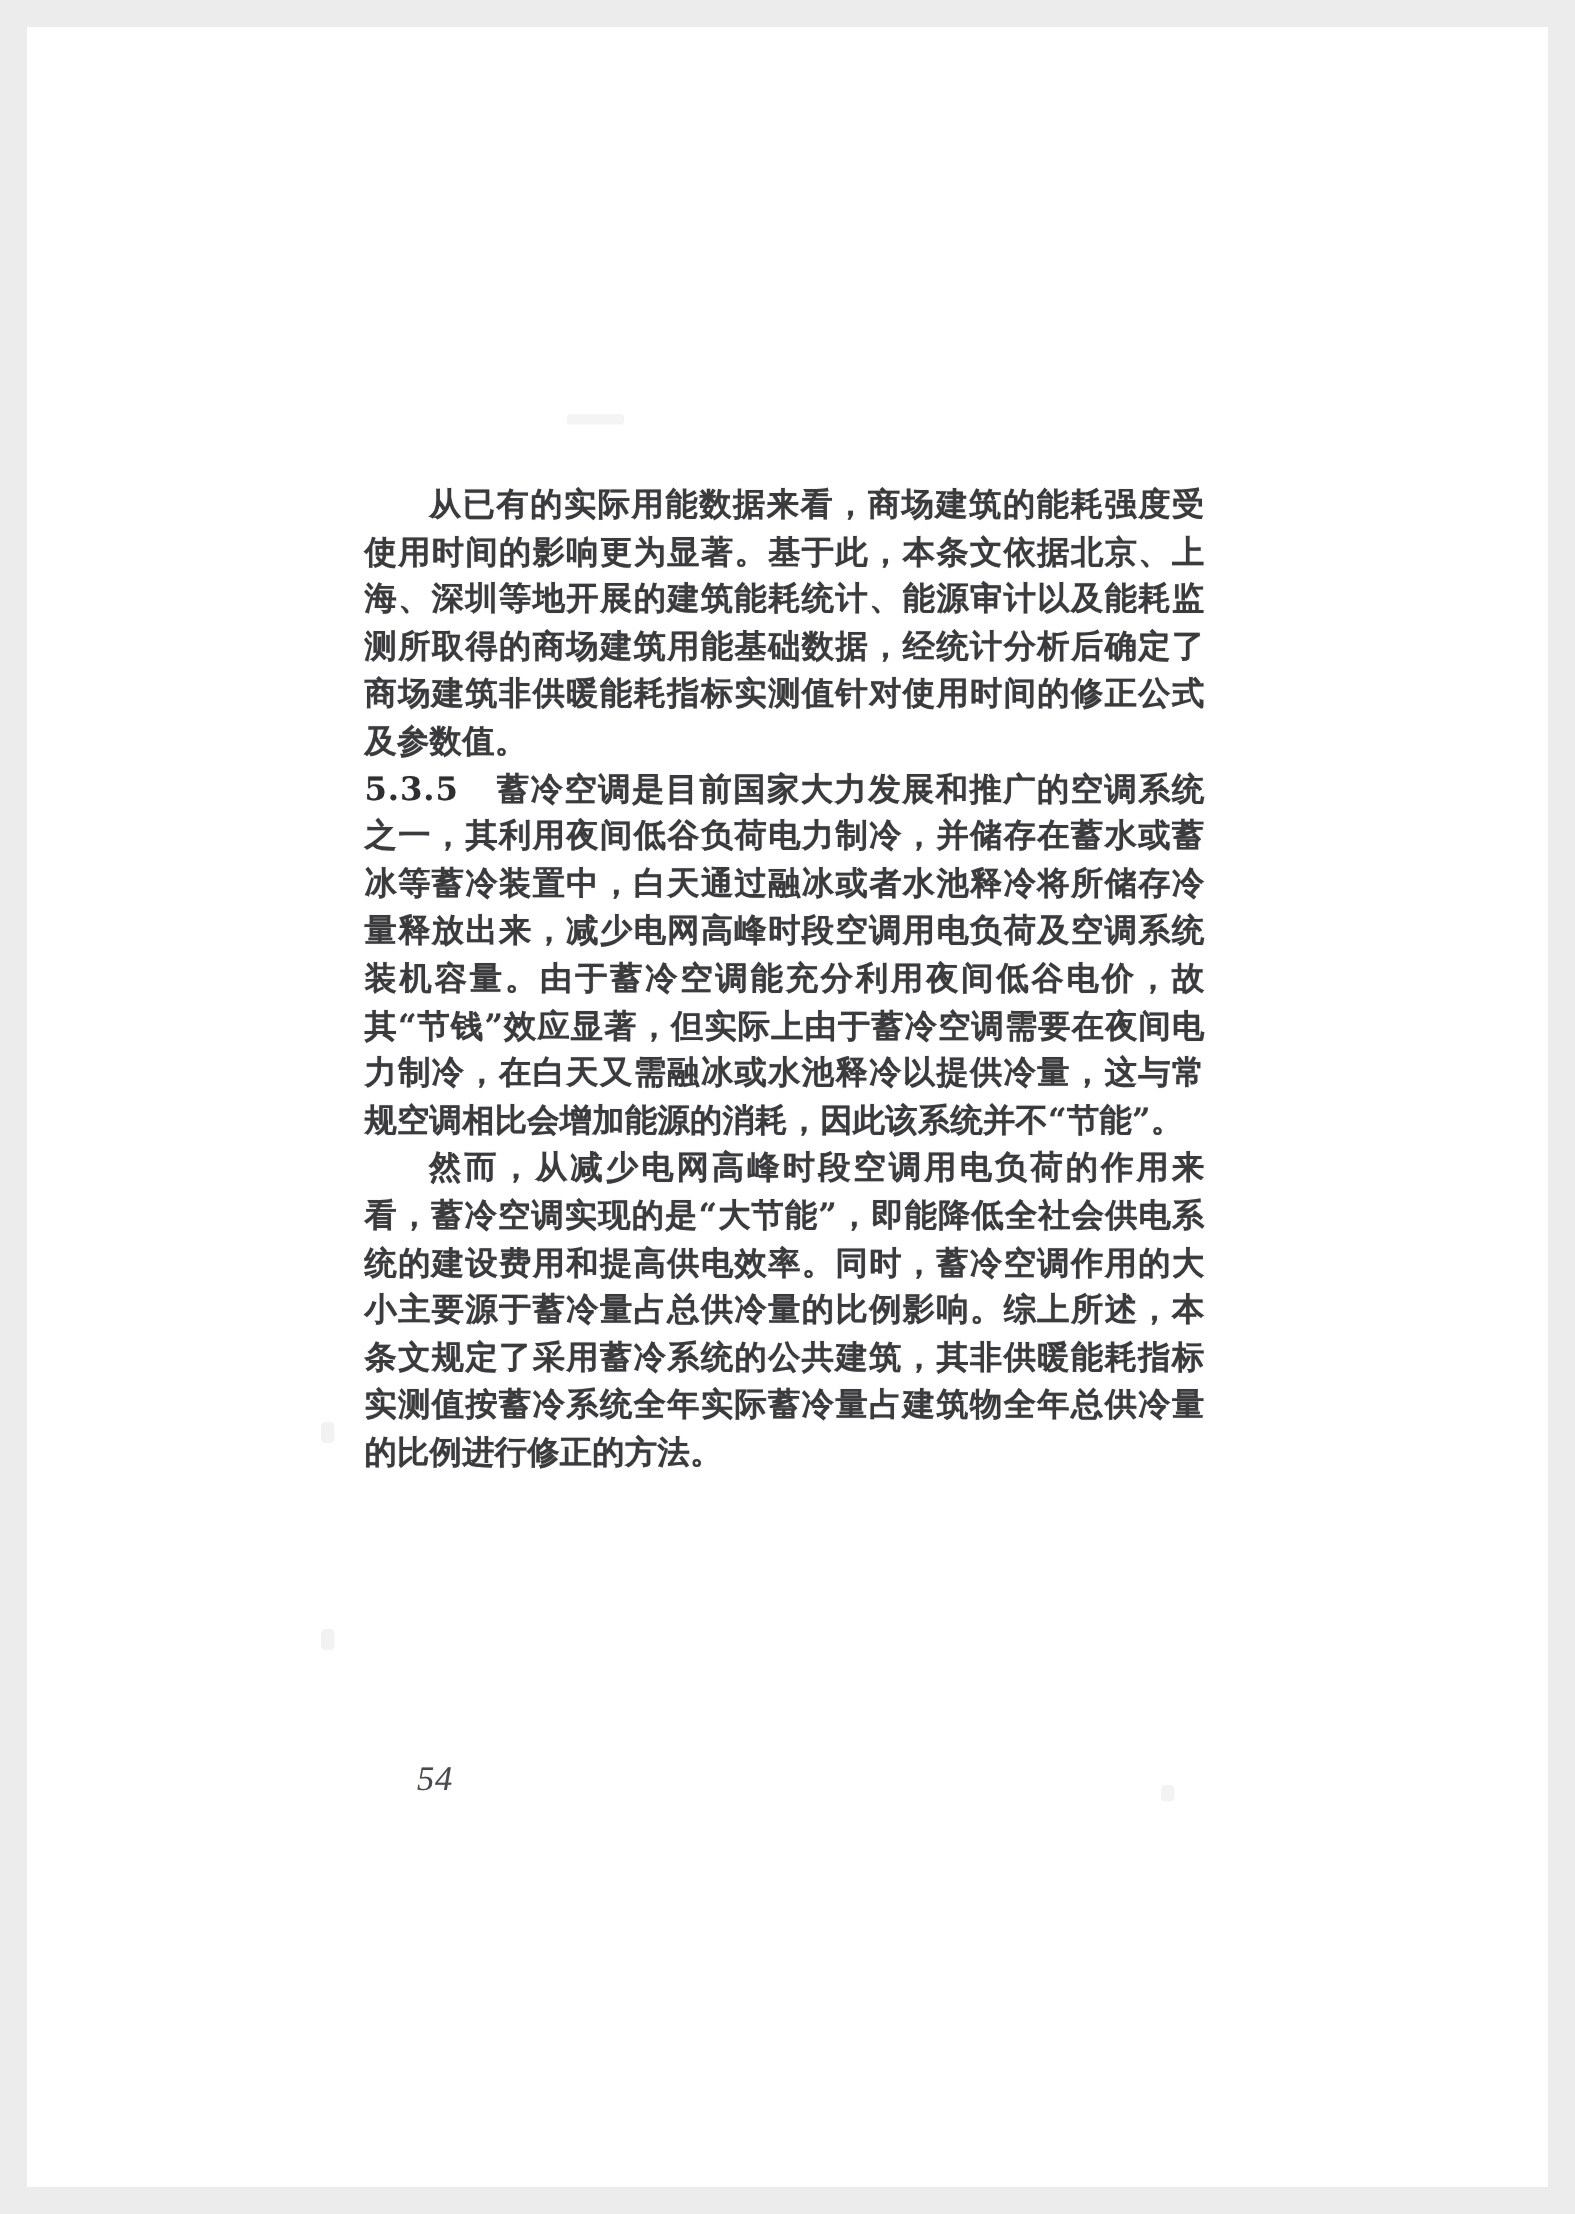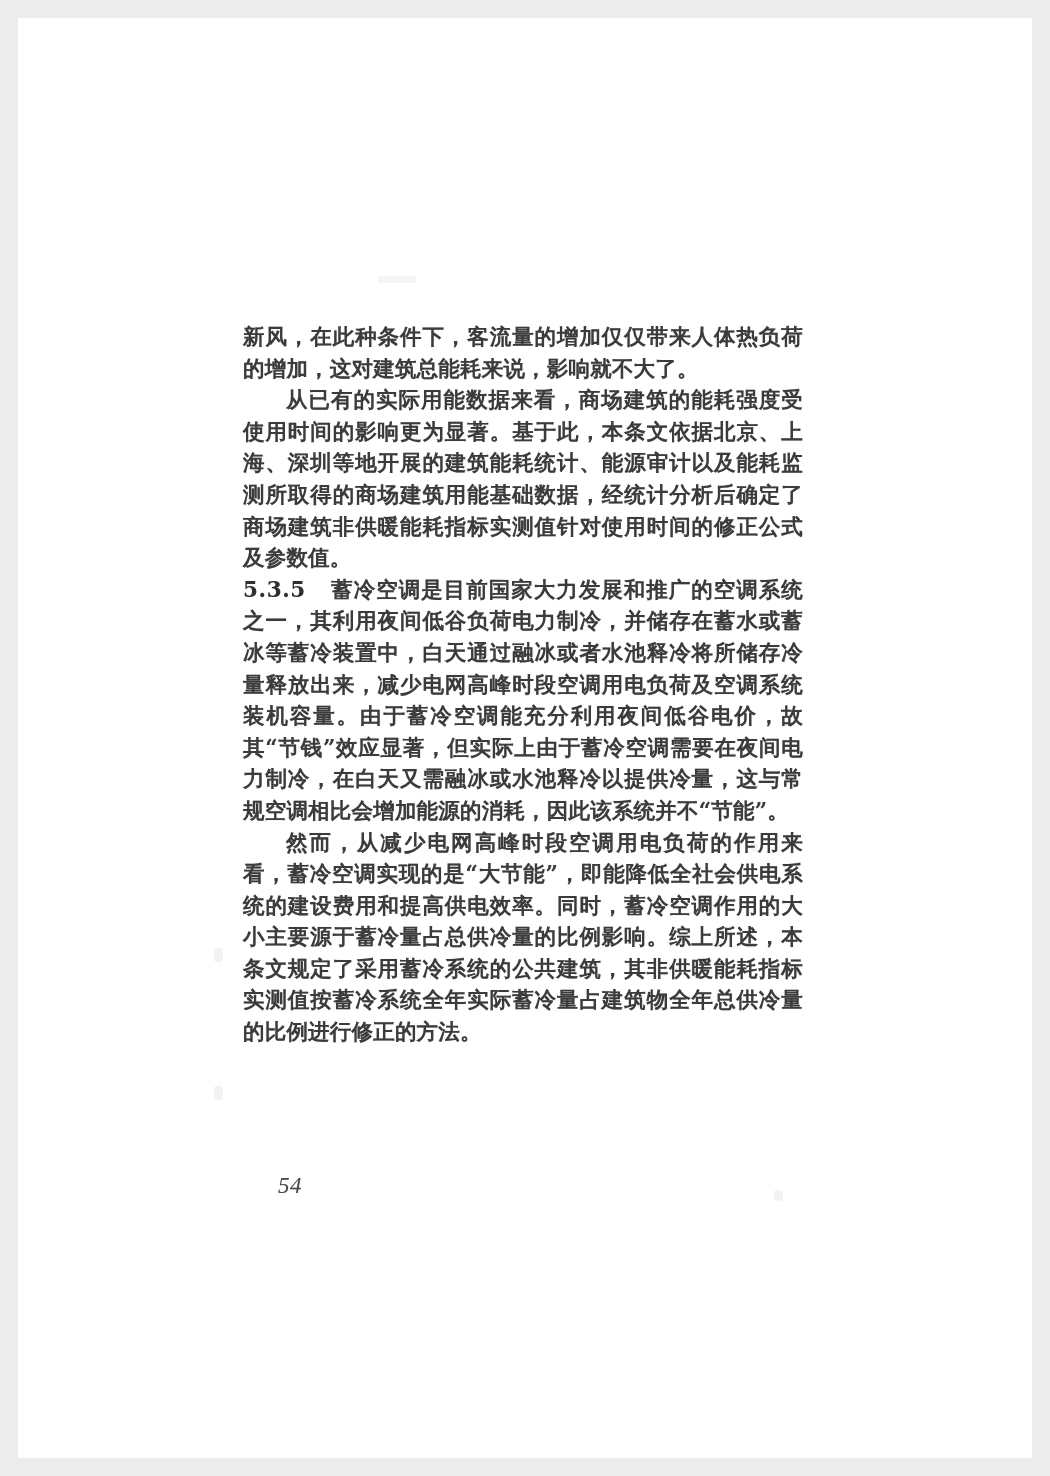--- a/index.html
+++ b/index.html
@@ -87,21 +87,20 @@
 <div class="page-sheet">
 
   <div class="artifact a1"></div>
   <div class="artifact a2"></div>
   <div class="artifact a3"></div>
   <div class="artifact a4"></div>
   <div class="artifact a5"></div>
 
   <div class="text-column">
 
-    <p class="para cont">新风，在此种条件下，客流量的增加仅仅带来人体热负荷的增加，这对建筑总能耗来说，影响就不大了。</p>
 
     <p class="para indent">从已有的实际用能数据来看，商场建筑的能耗强度受使用时间的影响更为显著。基于此，本条文依据北京、上海、深圳等地开展的建筑能耗统计、能源审计以及能耗监测所取得的商场建筑用能基础数据，经统计分析后确定了商场建筑非供暖能耗指标实测值针对使用时间的修正公式及参数值。</p>
 
     <p class="para cont"><span class="clause-no">5.3.5</span><span class="clause-gap"></span><span>蓄冷空调是目前国家大力发展和推广的空调系统之一，其利用夜间低谷负荷电力制冷，并储存在蓄水或蓄冰等蓄冷装置中，白天通过融冰或者水池释冷将所储存冷量释放出来，减少电网高峰时段空调用电负荷及空调系统装机容量。由于蓄冷空调能充分利用夜间低谷电价，故其“节钱”效应显著，但实际上由于蓄冷空调需要在夜间电力制冷，在白天又需融冰或水池释冷以提供冷量，这与常规空调相比会增加能源的消耗，因此该系统并不“节能”。</span></p>
 
     <p class="para indent">然而，从减少电网高峰时段空调用电负荷的作用来看，蓄冷空调实现的是“大节能”，即能降低全社会供电系统的建设费用和提高供电效率。同时，蓄冷空调作用的大小主要源于蓄冷量占总供冷量的比例影响。综上所述，本条文规定了采用蓄冷系统的公共建筑，其非供暖能耗指标实测值按蓄冷系统全年实际蓄冷量占建筑物全年总供冷量的比例进行修正的方法。</p>
 
   </div>
 
   <div class="page-number">54</div>

